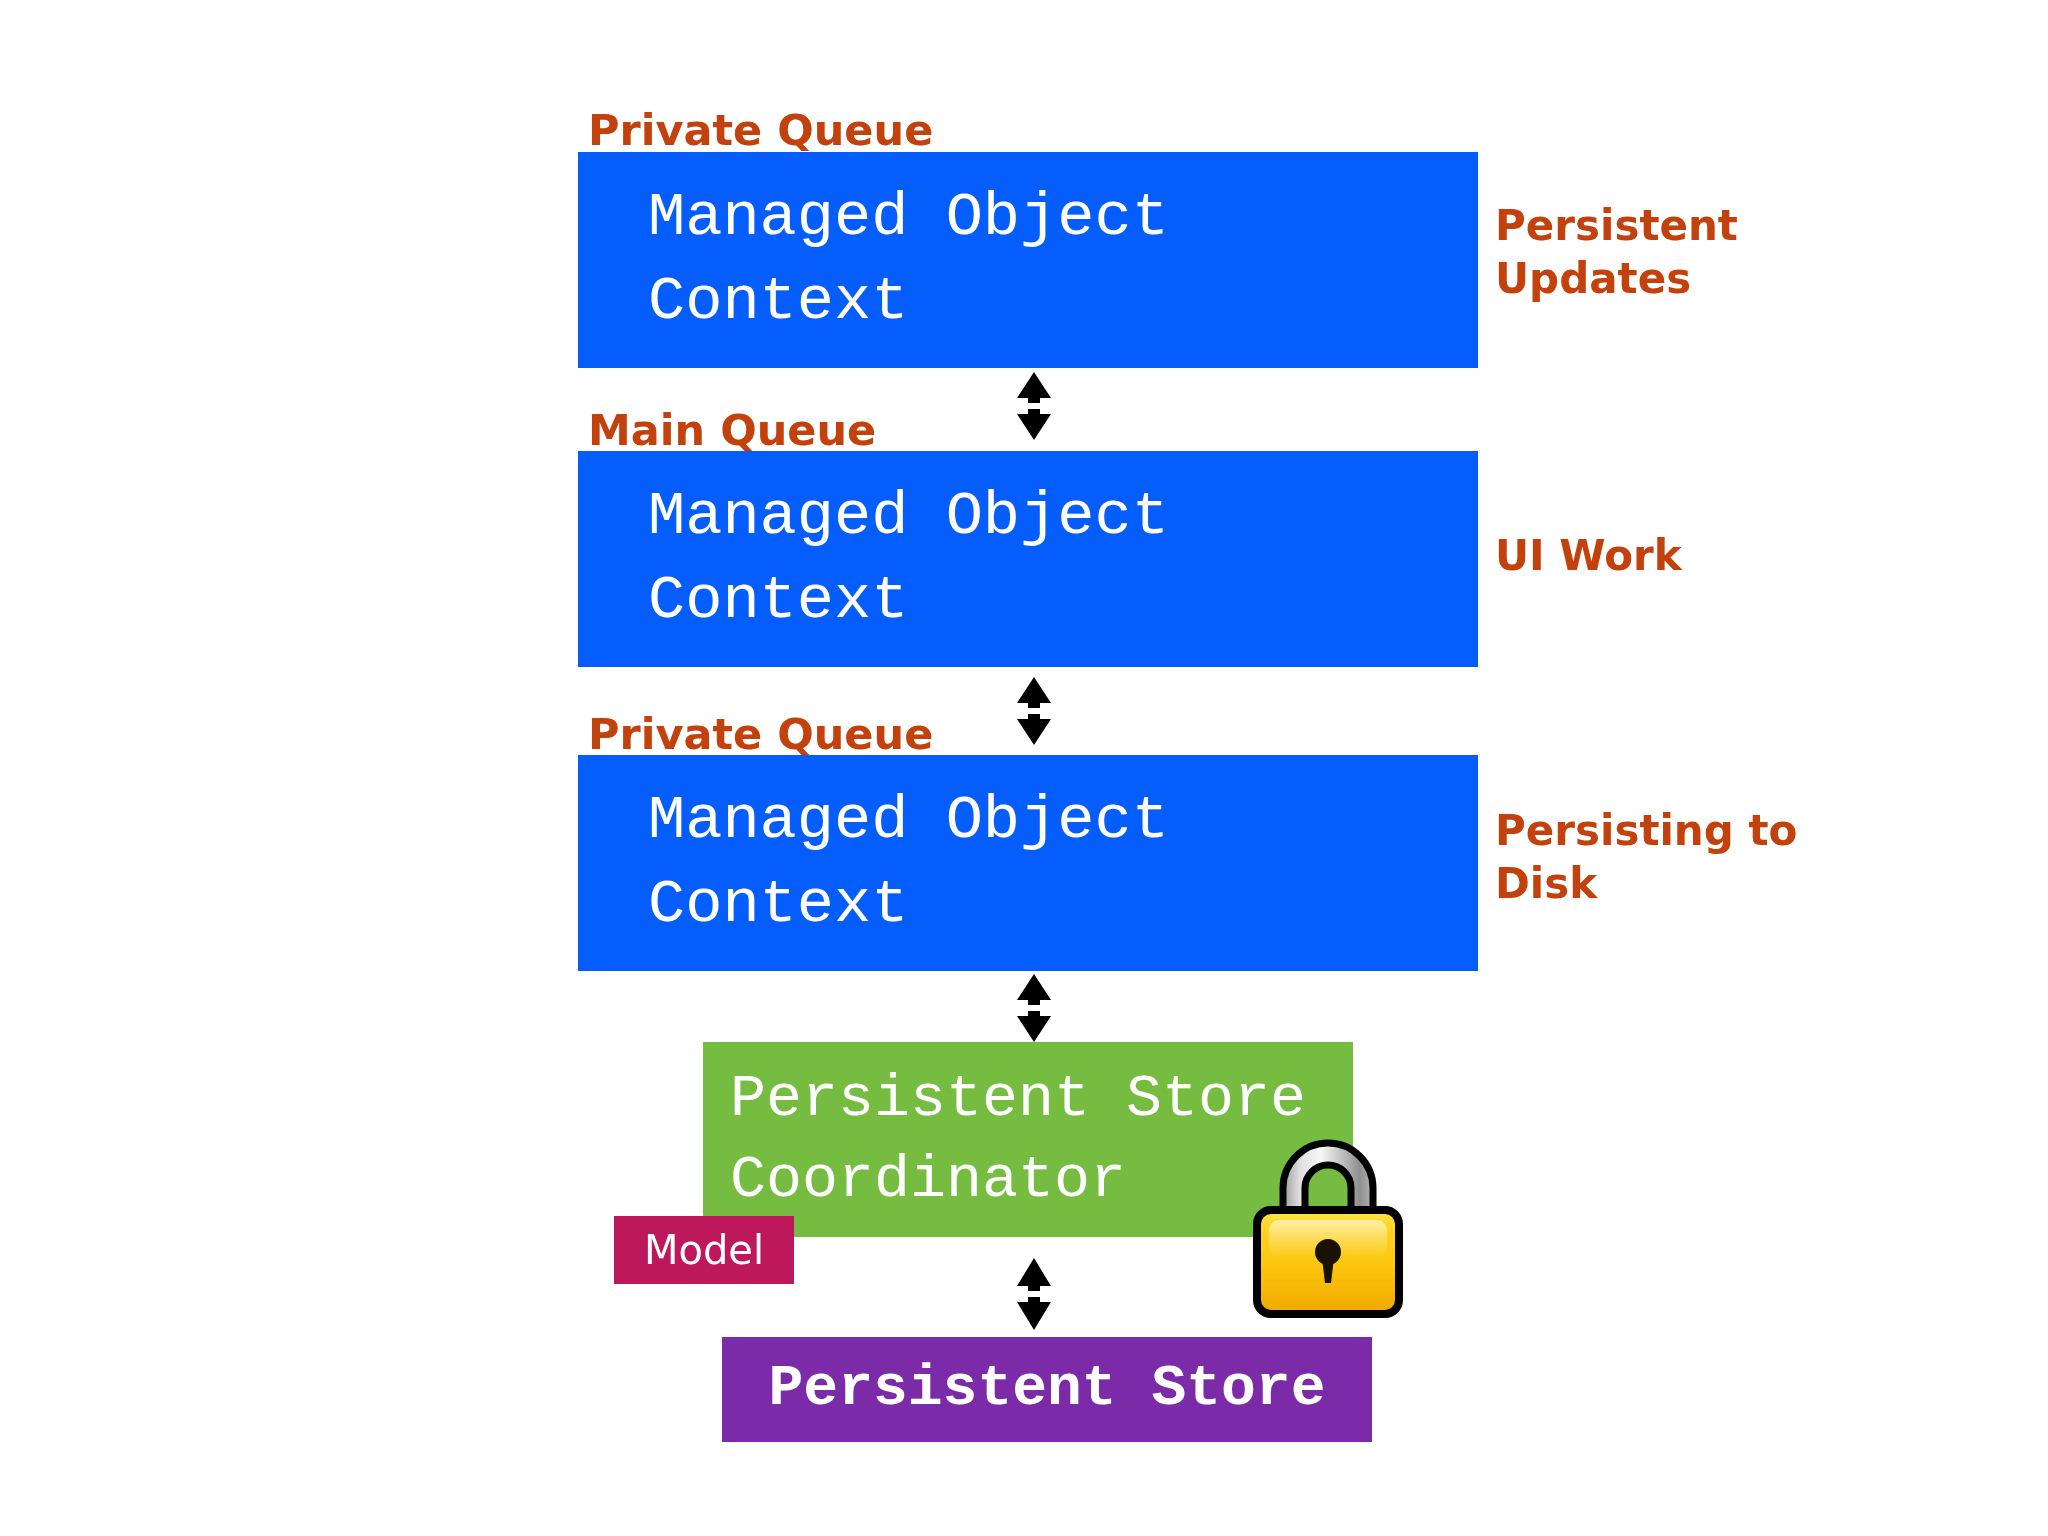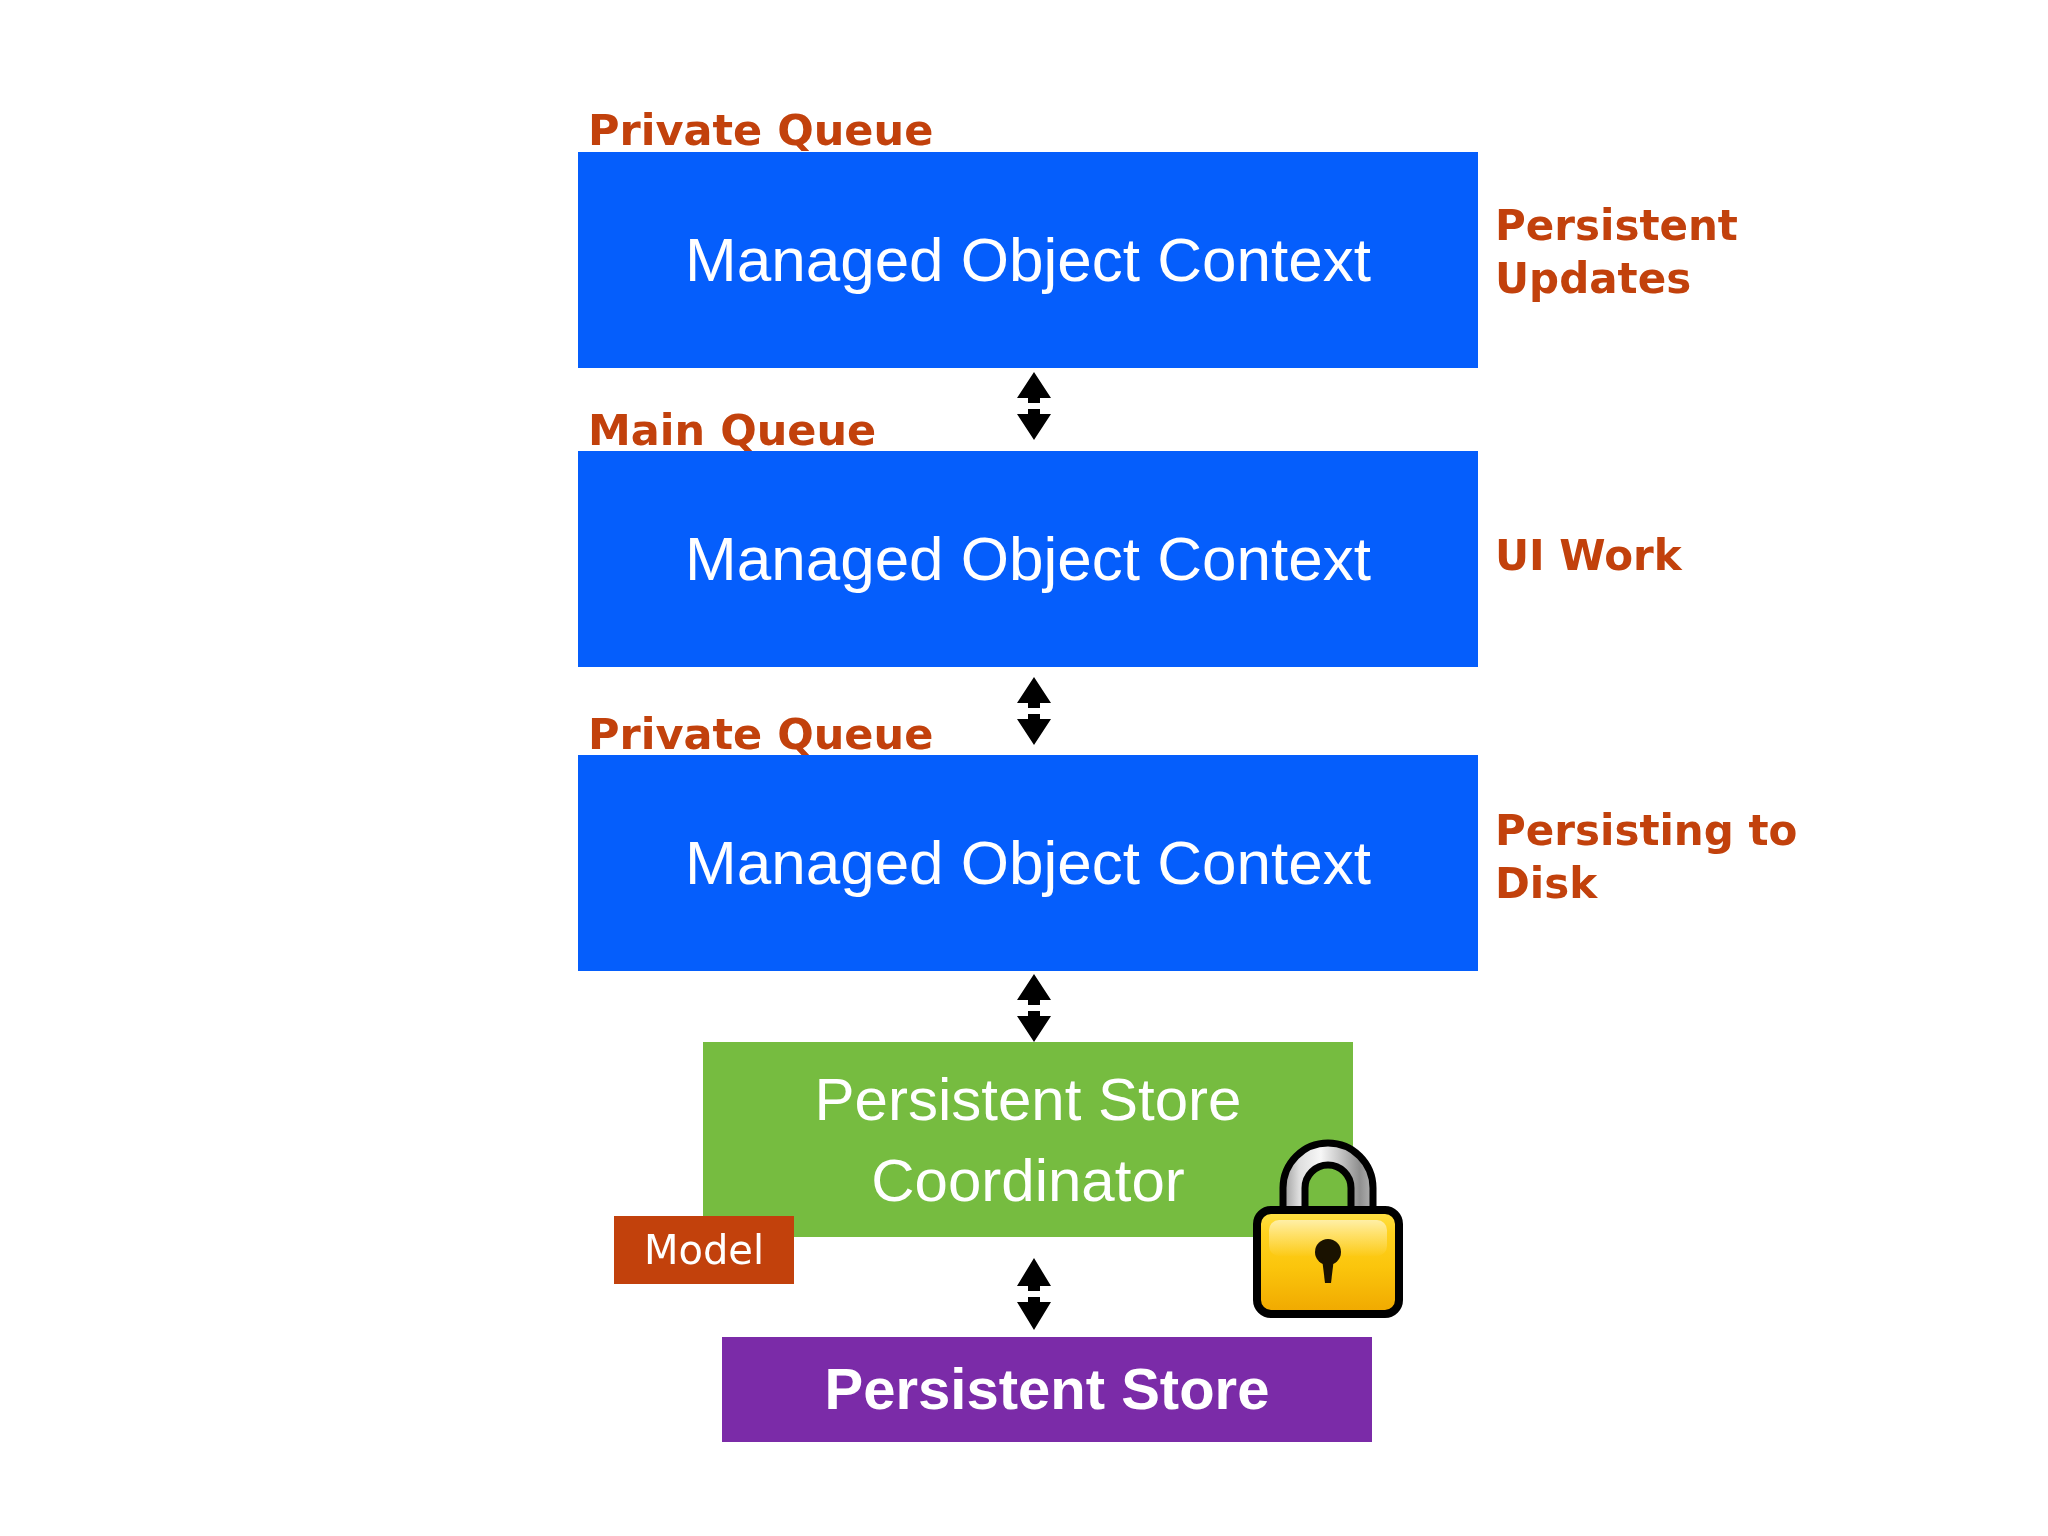--- a/index.html
+++ b/index.html
@@ -17,23 +17,22 @@
     background: #ffffff;
     overflow: hidden;
   }
 
   
   .block {
     position: absolute;
     display: flex;
     align-items: center;
     justify-content: center;
-    text-align: center;
     color: #ffffff;
-    font-family: Liberation Sans, sans-serif;
+    font-family: Liberation Mono, monospace;
     font-weight: 400;
     line-height: 1.35;
     box-sizing: border-box;
   }
   .moc {
     left: 578px;
     width: 900px;
     height: 216px;
     background: #055efc;
     font-size: 62px;
@@ -62,21 +61,21 @@
     font-weight: bold;
   }
 
   
   .model-tag {
     position: absolute;
     left: 614px;
     top: 1216px;
     width: 180px;
     height: 68px;
-    background: #c2410c;
+    background: #be185d;
     color: #ffffff;
     display: flex;
     align-items: center;
     justify-content: center;
     font-size: 40px;
     font-family: "DejaVu Sans", sans-serif;
     z-index: 6;
   }
 
   

